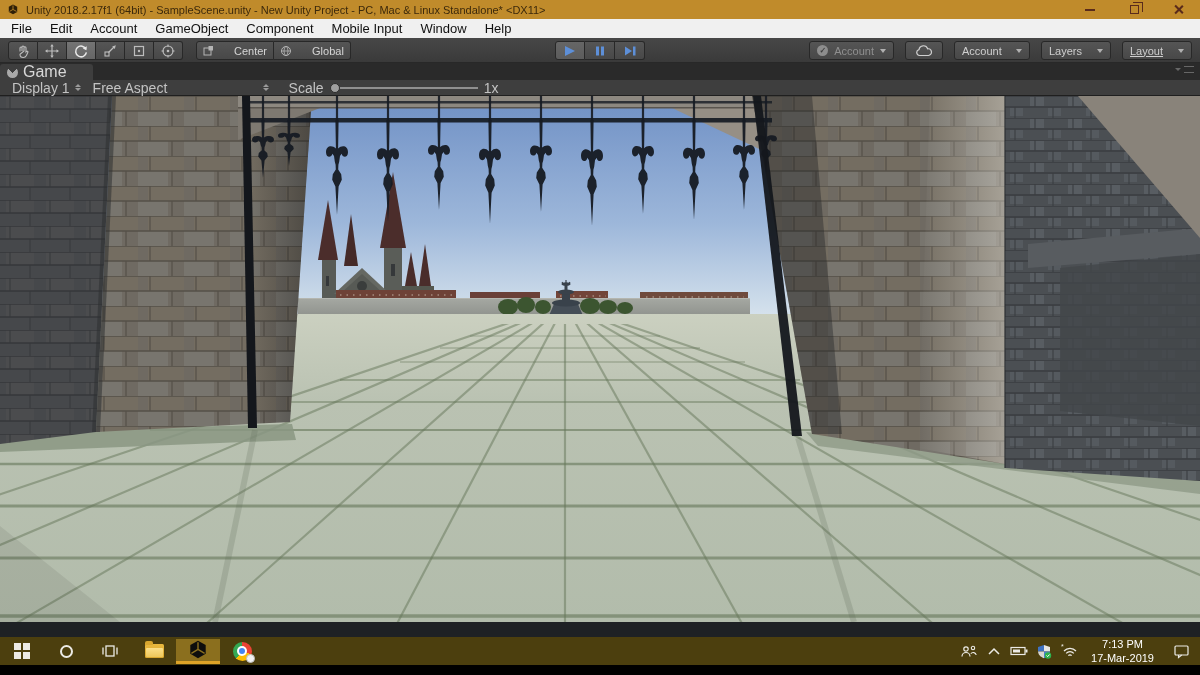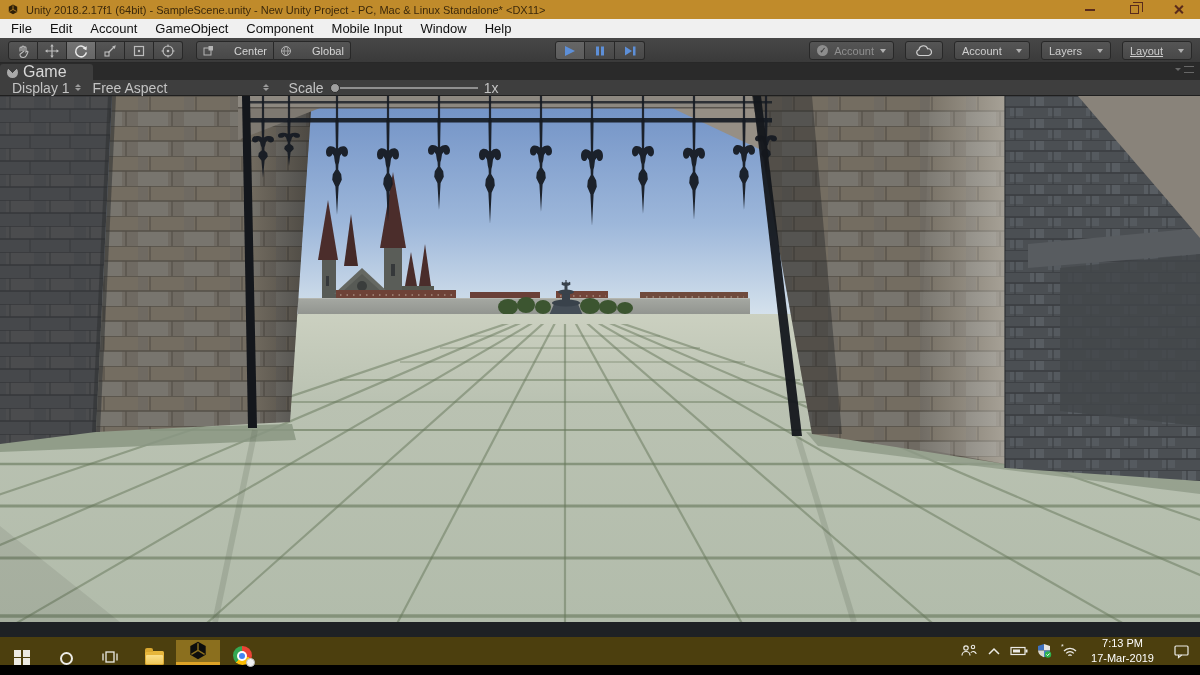--- a/index.html
+++ b/index.html
@@ -67,21 +67,21 @@
   .gtog.framed { background:#4f4f4f; border:1px solid #2d2d2d; border-radius:3px; padding:0 5px; line-height:13px; }
   .gizmo { display:flex; align-items:center; gap:4px; }
   .vseparator { width:1px; height:10px; background:#2a2a2a; }
   .mini-caret { width:0;height:0;border-left:3px solid transparent;border-right:3px solid transparent;border-top:3.5px solid #9a9a9a; }
 
   .viewport { width:1200px; height:526px; position:relative; flex:0 0 auto; }
   .viewport svg { display:block; }
   .letterbox { height:15px; background:#1e2124; flex:0 0 auto; }
 
   
-  .taskbar { height:28px; background:#4c3f0e; display:flex; align-items:flex-end; flex:0 0 auto; }
+  .taskbar { height:28px; background:#4c3f0e; display:flex; align-items:center; flex:0 0 auto; }
   .tslot { width:44px; display:flex; align-items:center; justify-content:center; }
   .tslot.active { background:#8b6f1e; border-bottom:3px solid #dda327; }
   .startgrid { display:grid; grid-template-columns:7px 7px; grid-template-rows:7px 7px; gap:1.5px; }
   .startgrid i { background:#eceae4; display:block; }
   .cortana { width:13px; height:13px; border:2px solid #ecebe6; border-radius:50%; }
   .folder { position:relative; width:19px; height:14px; background:linear-gradient(#e9b93e,#d9a72f); border-radius:1.5px; }
   .folder::before { content:""; position:absolute; top:-3px; left:0; width:8px; height:4px; background:#d9a72f; border-radius:2px 2px 0 0; }
   .folder::after { content:""; position:absolute; left:1px; top:4px; width:17px; height:9px; background:linear-gradient(#fbe08a,#eec75a); border-radius:1px; }
   .chrome { width:19px; height:19px; border-radius:50%; background:conic-gradient(#ea4335 0 30%, #fbbc05 30% 62%, #34a853 62% 100%); position:relative; }
   .chrome::before { content:""; position:absolute; inset:4.5px; background:#fff; border-radius:50%; }

